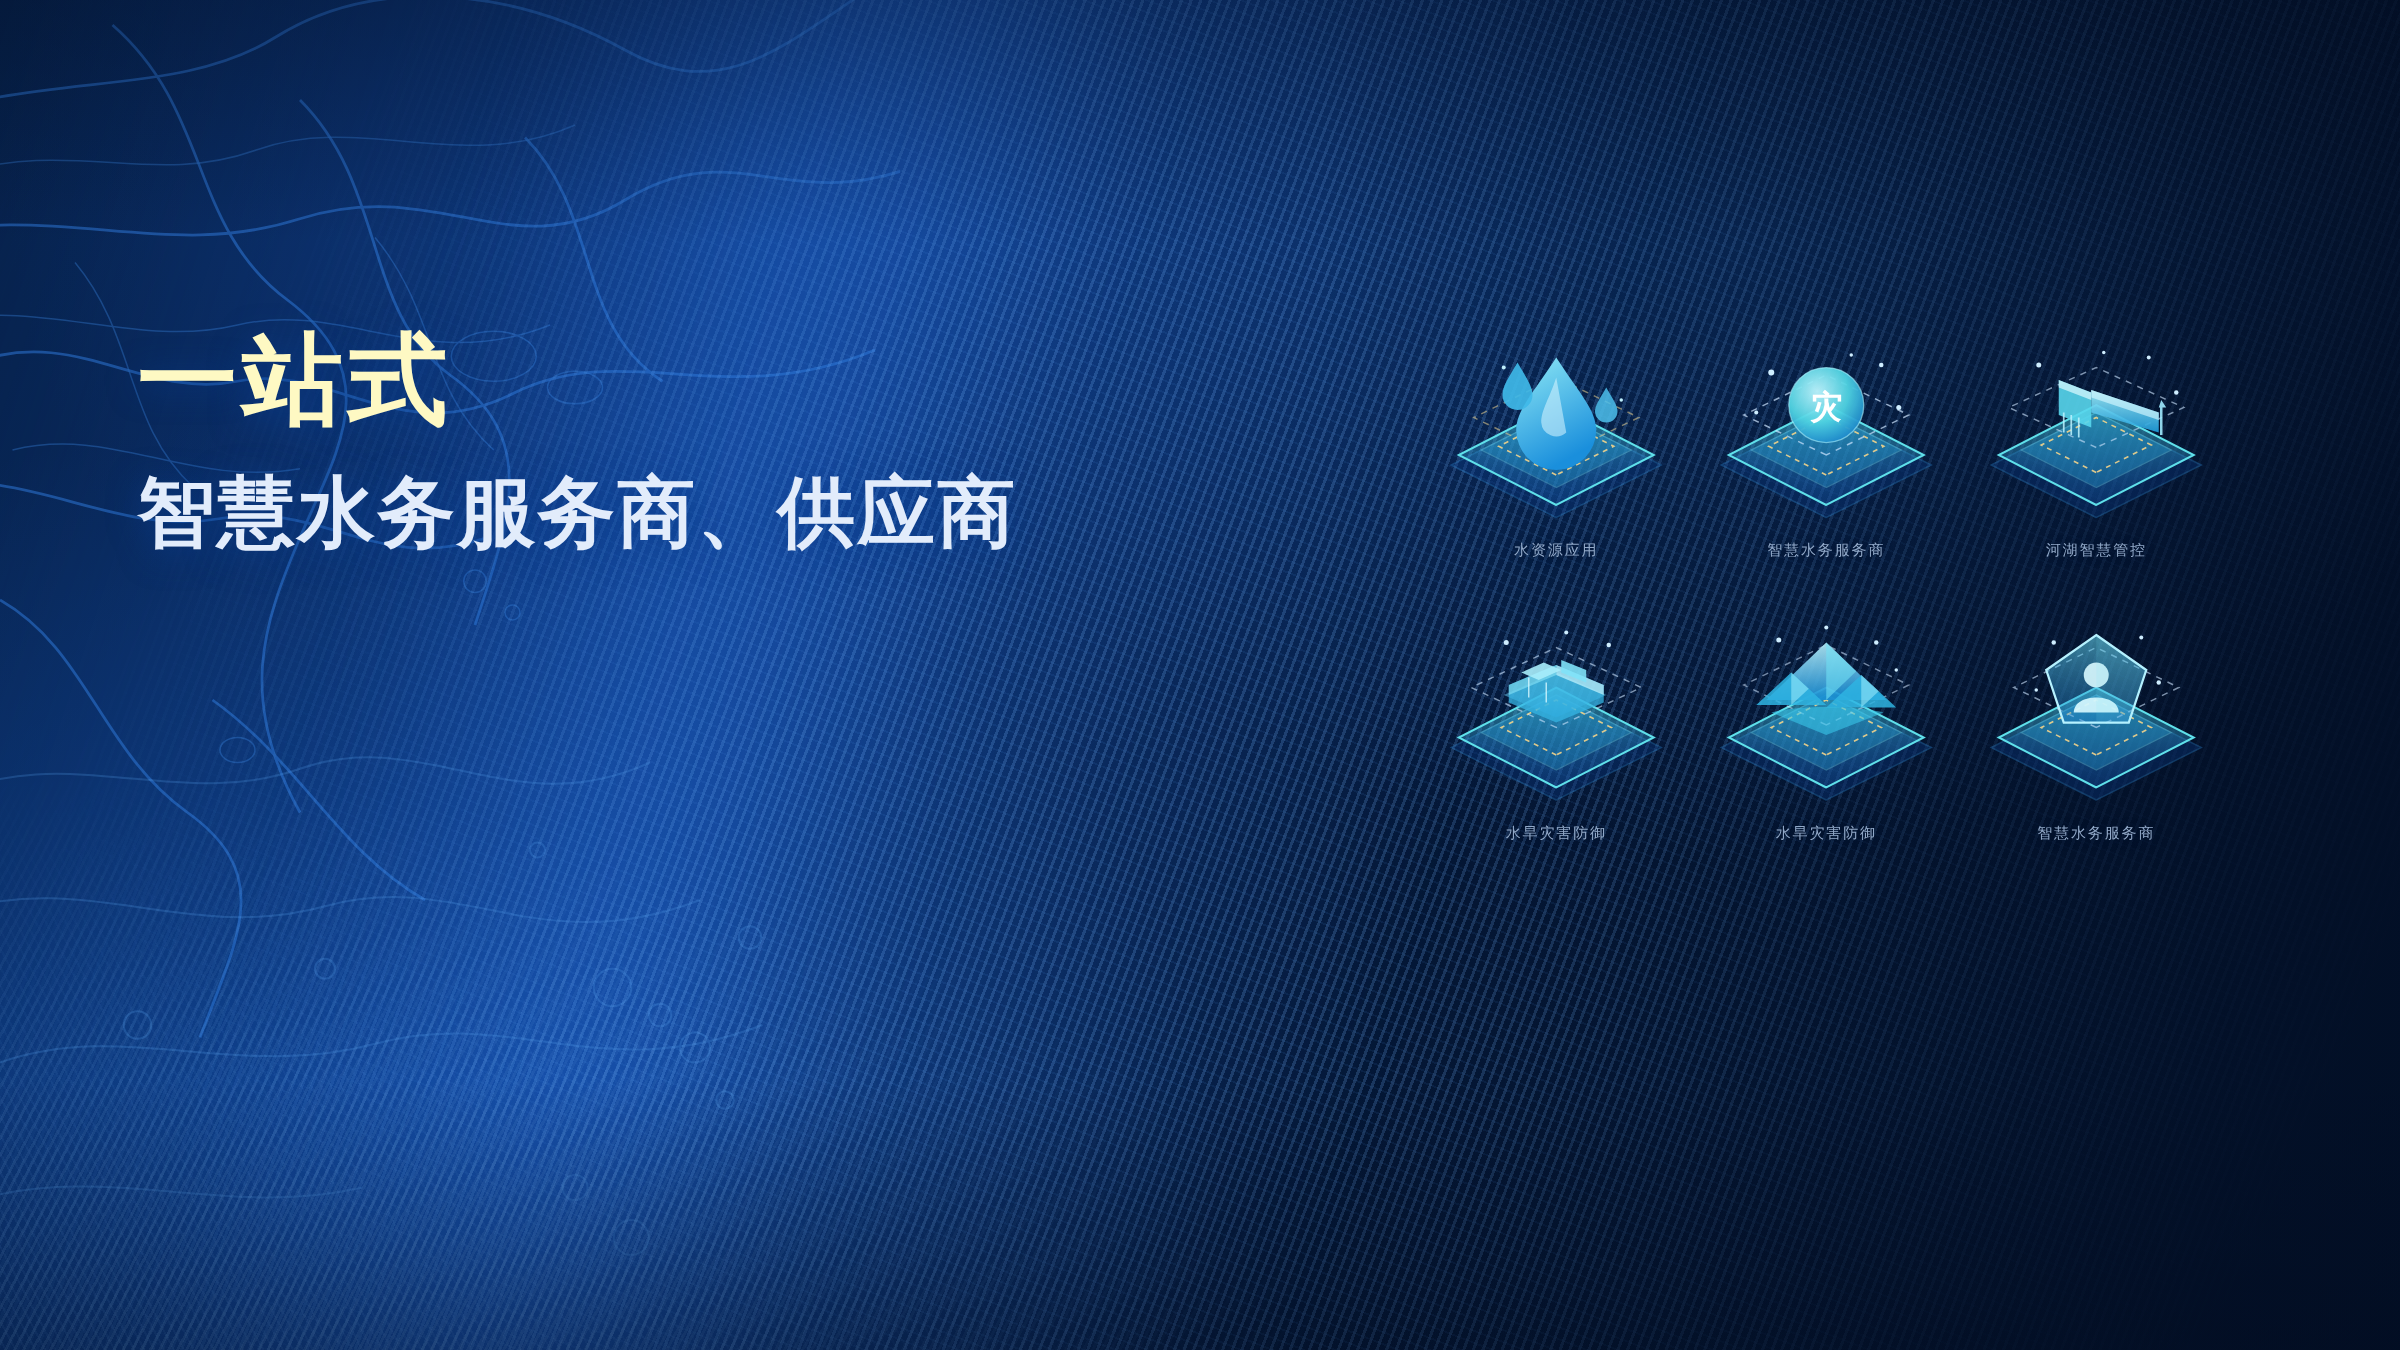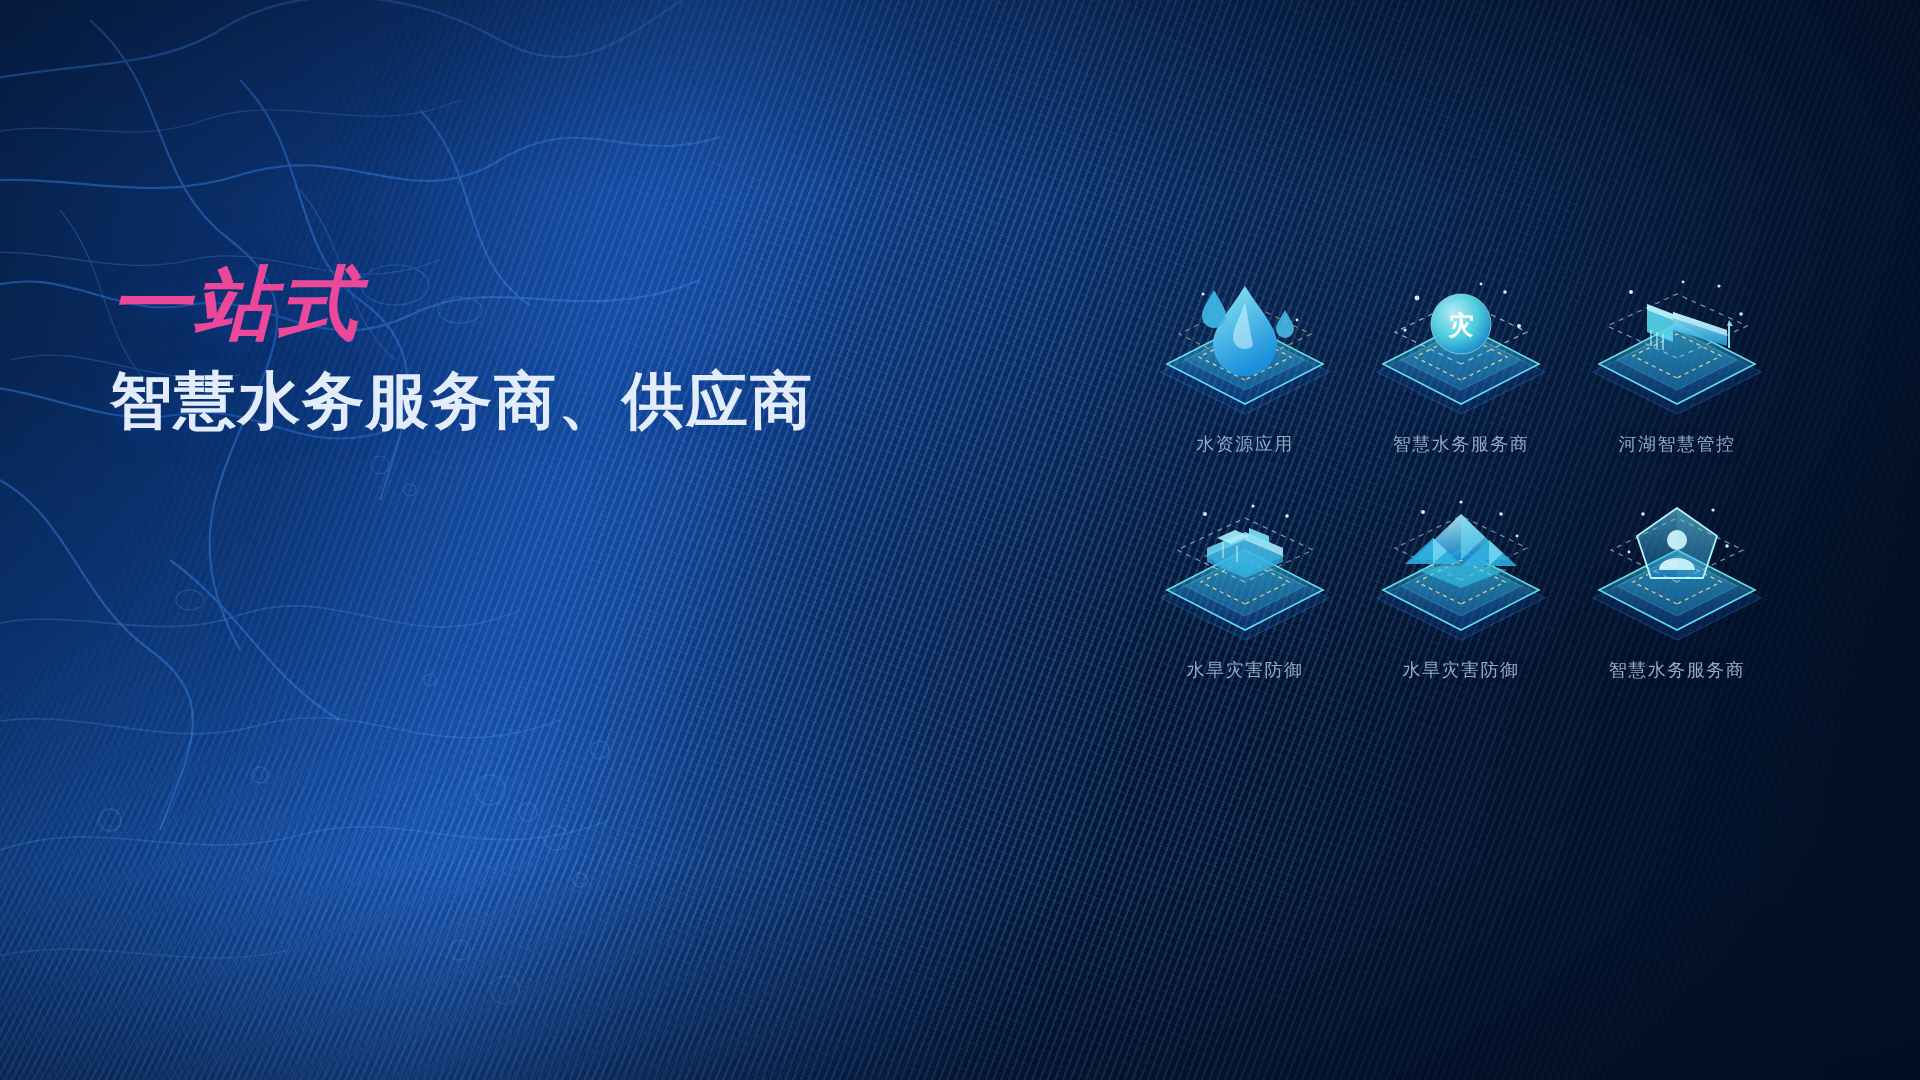--- a/index.html
+++ b/index.html
@@ -59,43 +59,42 @@
     position:absolute; inset:0;
     background:
       linear-gradient(to right, rgba(2,12,32,0) 55%, rgba(2,12,32,.45) 88%, rgba(2,12,32,.62) 100%),
       linear-gradient(to bottom, rgba(2,12,32,.35) 0%, rgba(2,12,32,0) 18%, rgba(2,12,32,0) 80%, rgba(2,12,32,.45) 100%);
     pointer-events:none;
   }
 
   
   .headline-block{ position:absolute; left:110px; top:262px; }
   .headline{
-    font-size:80px; font-weight:bold; color:#ec4899;
+    font-size:80px; font-weight:bold; color:#fef9c3;
     letter-spacing:4px; line-height:1.05;
     text-shadow:0 4px 26px rgba(10,60,140,.75);
-    font-style:italic;
   }
   .subheadline{
-    margin-top:20px;
+    margin-top:30px;
     font-size:62px; font-weight:bold; color:#e2ecfb;
     letter-spacing:2px; line-height:1.12;
     text-shadow:0 4px 26px rgba(10,60,140,.75);
   }
 
   
   .grid{
     position:absolute; left:1140px; top:268px;
     display:grid; grid-template-columns:repeat(3,210px); grid-template-rows:repeat(2,224px);
     column-gap:6px; row-gap:2px;
   }
   .cell{ display:flex; flex-direction:column; align-items:center; }
   .iconwrap{ width:200px; height:158px; position:relative; }
   .iconwrap svg{ display:block; width:200px; height:158px; overflow:visible; }
   .cell-label{
-    margin-top:6px; font-size:18px; color:#93aac9; letter-spacing:1.5px;
+    margin-top:6px; font-size:12px; color:#93aac9; letter-spacing:1.5px;
     text-shadow:0 1px 8px rgba(4,20,50,.9); white-space:nowrap;font-family:Liberation Mono, monospace;
   }
 </style>
 </head>
 <body>
 
 <div id="stage">
 
   <div class="bg-base"></div>
   <div class="bg-ribbon"></div>

